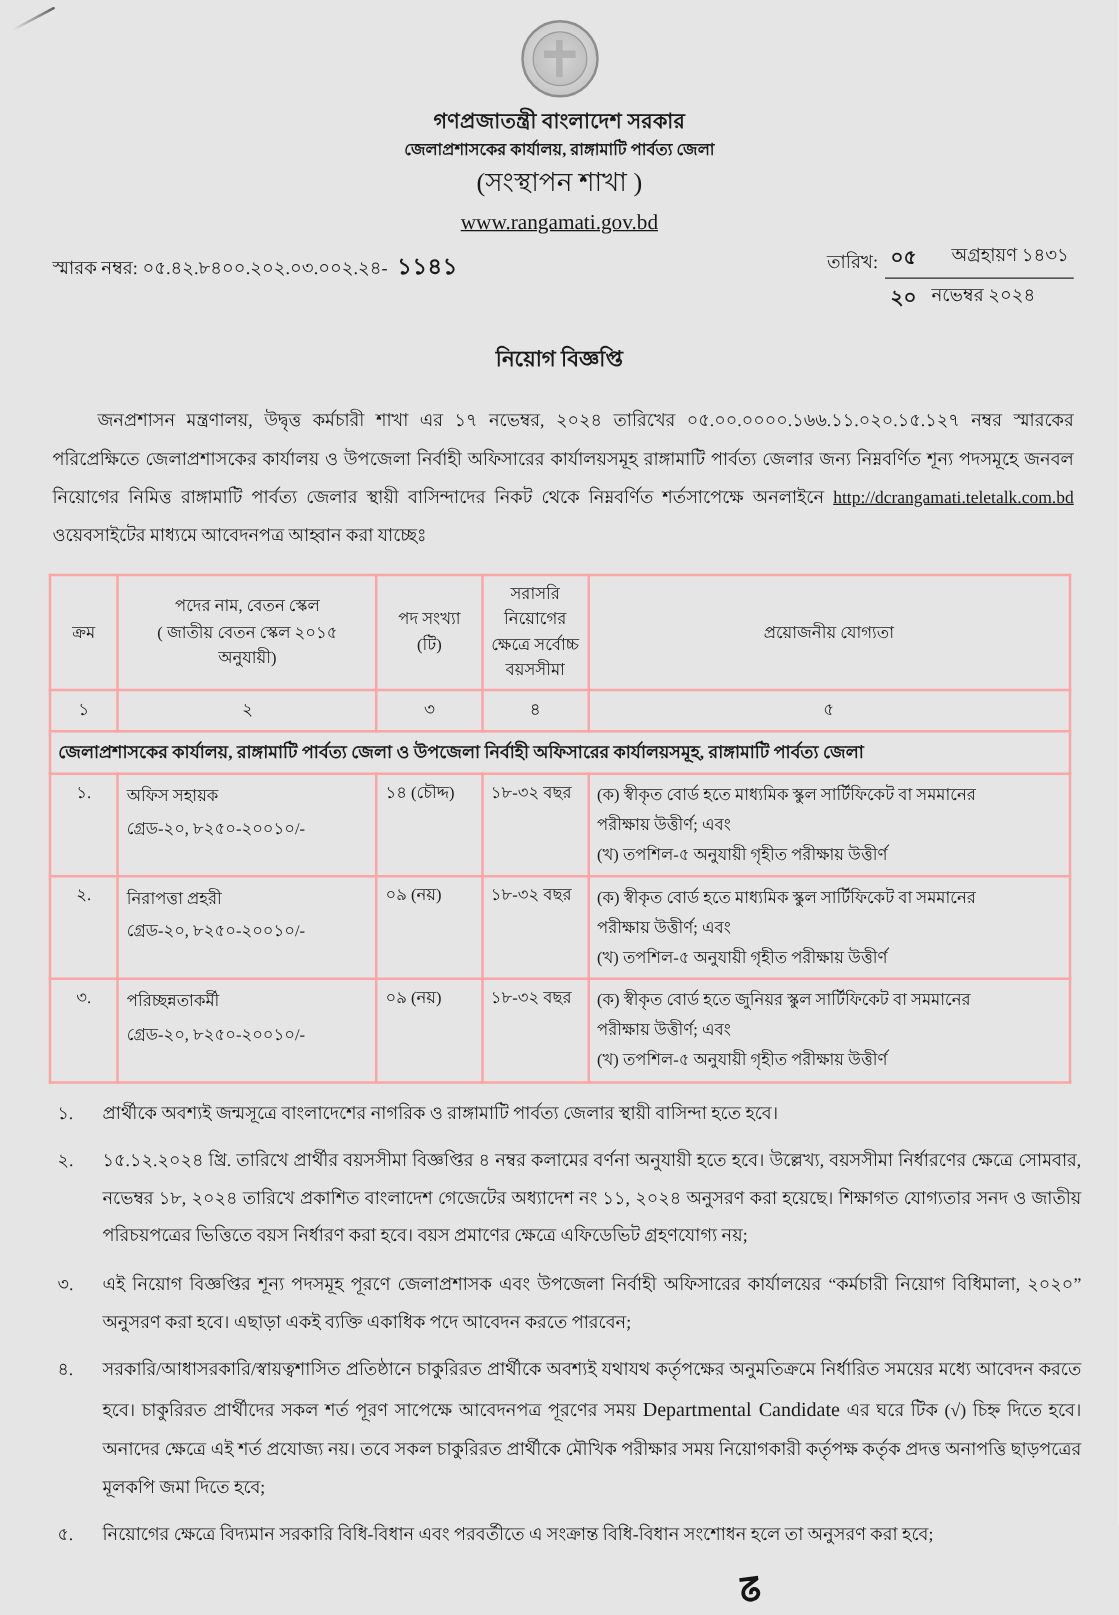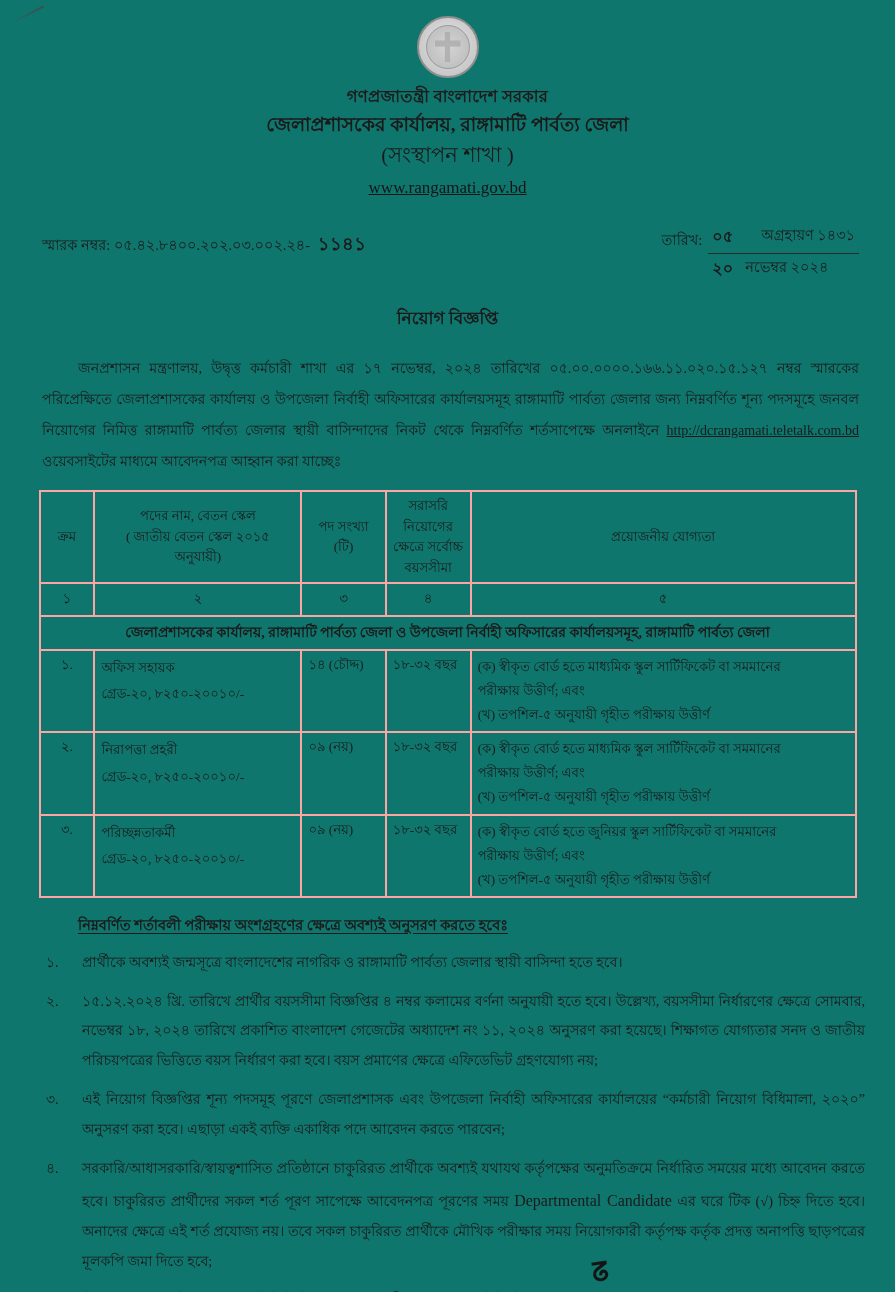--- a/index.html
+++ b/index.html
@@ -11,21 +11,21 @@
     font-family: "Liberation Serif", "DejaVu Serif", serif;
     color: #1a1a1a;
     position: relative;
     overflow: hidden;
   }
   .page {
     position: relative;
     width: 895px;
     height: 1292px;
     padding: 0;
-    background: #0f766e;
+    background: #e5e5e5;
   }
 
   
   .scan-mark {
     position: absolute;
     left: 8px; top: 14px;
     width: 38px; height: 2px;
     background: linear-gradient(90deg, rgba(90,90,90,0.0), rgba(70,70,70,0.85));
     transform: rotate(-28deg);
     border-radius: 2px;
@@ -57,38 +57,37 @@
     opacity: .75;
     clip-path: polygon(40% 0%, 60% 0%, 60% 28%, 100% 28%, 100% 48%, 60% 48%, 60% 100%, 40% 100%, 40% 48%, 0% 48%, 0% 28%, 40% 28%);
   }
   .gov-line {
     font-size: 16.5px;
     font-weight: bold;
     line-height: 1.55;
     letter-spacing: .2px;
     color: #1c1c1c;
   }
-  .gov-line2 { font-size: 19px; font-weight: bold; line-height: 1.55; }
+  .gov-line2 { font-size: 13px; font-weight: bold; line-height: 1.55; }
   .gov-line3 { font-size: 21px; line-height: 1.6; }
   .gov-url {
     font-size: 17px;
     font-family: "Liberation Serif", serif;
     text-decoration: underline;
     color: #151515;
     line-height: 1.7;
     display: inline-block;
     margin-top: 1px;
   }
 
   
   .meta-row {
     display: flex;
     justify-content: space-between;
     align-items: flex-start;
-    margin-top: 22px;
     padding: 0 36px 0 42px;
   }
   .memo { font-size: 14.5px; white-space: nowrap; padding-top: 6px; }
   .memo .memo-num {
     font-weight: bold;
     font-size: 18px;
     letter-spacing: .5px;
     margin-left: 4px;
   }
   .date-block { display: flex; align-items: flex-start; gap: 6px; font-size: 14.5px; }
@@ -141,21 +140,21 @@
   }
   table.posts th { font-weight: normal; text-align: center; vertical-align: middle; }
   .th-tall { height: 82px; line-height: 1.55; }
   .col-sl   { width: 56px;  text-align: center; }
   .col-post { width: 212px; }
   .col-num  { width: 86px;  text-align: center; }
   .col-age  { width: 86px;  text-align: center; }
   .col-qual { width: 400px; }
   .numrow td { text-align: center; height: 24px; vertical-align: middle; font-size: 13.5px; }
   .office-row td {
-    text-align: center;
+    text-align: left;
     font-weight: bold;
     font-size: 14px;
     height: 30px;
     vertical-align: middle;
   }
   .post-cell { line-height: 2.0; padding-top: 10px; }
   .post-cell .pay { display: block; }
   .cell-mid { text-align: left; vertical-align: middle; }
   .qual-cell { line-height: 1.75; padding-top: 6px; }
   .qual-cell div { margin-bottom: 1px; }
@@ -312,21 +311,20 @@
         <td class="col-age cell-mid">১৮-৩২ বছর</td>
         <td class="col-qual qual-cell">
           <div>(ক) স্বীকৃত বোর্ড হতে  জুনিয়র স্কুল সার্টিফিকেট বা সমমানের</div>
           <div>পরীক্ষায়  উত্তীর্ণ; এবং</div>
           <div>(খ) তপশিল-৫ অনুযায়ী গৃহীত পরীক্ষায় উত্তীর্ণ</div>
         </td>
       </tr>
     </tbody>
   </table>
 
-  <div class="cond-head">নিম্নবর্ণিত শর্তাবলী পরীক্ষায় অংশগ্রহণের  ক্ষেত্রে অবশ্যই অনুসরণ করতে হবেঃ</div>
 
   <div class="cond-list">
     <div class="cond-item">
       <div class="cond-num">১.</div>
       <div class="cond-text">প্রার্থীকে অবশ্যই  জন্মসূত্রে বাংলাদেশের  নাগরিক ও রাঙ্গামাটি পার্বত্য জেলার স্থায়ী বাসিন্দা হতে হবে।</div>
     </div>
     <div class="cond-item">
       <div class="cond-num">২.</div>
       <div class="cond-text">১৫.১২.২০২৪ খ্রি. তারিখে প্রার্থীর বয়সসীমা বিজ্ঞপ্তির ৪ নম্বর কলামের বর্ণনা অনুযায়ী হতে হবে। উল্লেখ্য, বয়সসীমা নির্ধারণের ক্ষেত্রে সোমবার, নভেম্বর ১৮, ২০২৪ তারিখে প্রকাশিত বাংলাদেশ গেজেটের অধ্যাদেশ নং ১১, ২০২৪ অনুসরণ করা হয়েছে। শিক্ষাগত যোগ্যতার সনদ ও জাতীয় পরিচয়পত্রের ভিত্তিতে বয়স নির্ধারণ করা হবে। বয়স প্রমাণের ক্ষেত্রে এফিডেভিট গ্রহণযোগ্য নয়;</div>
     </div>

